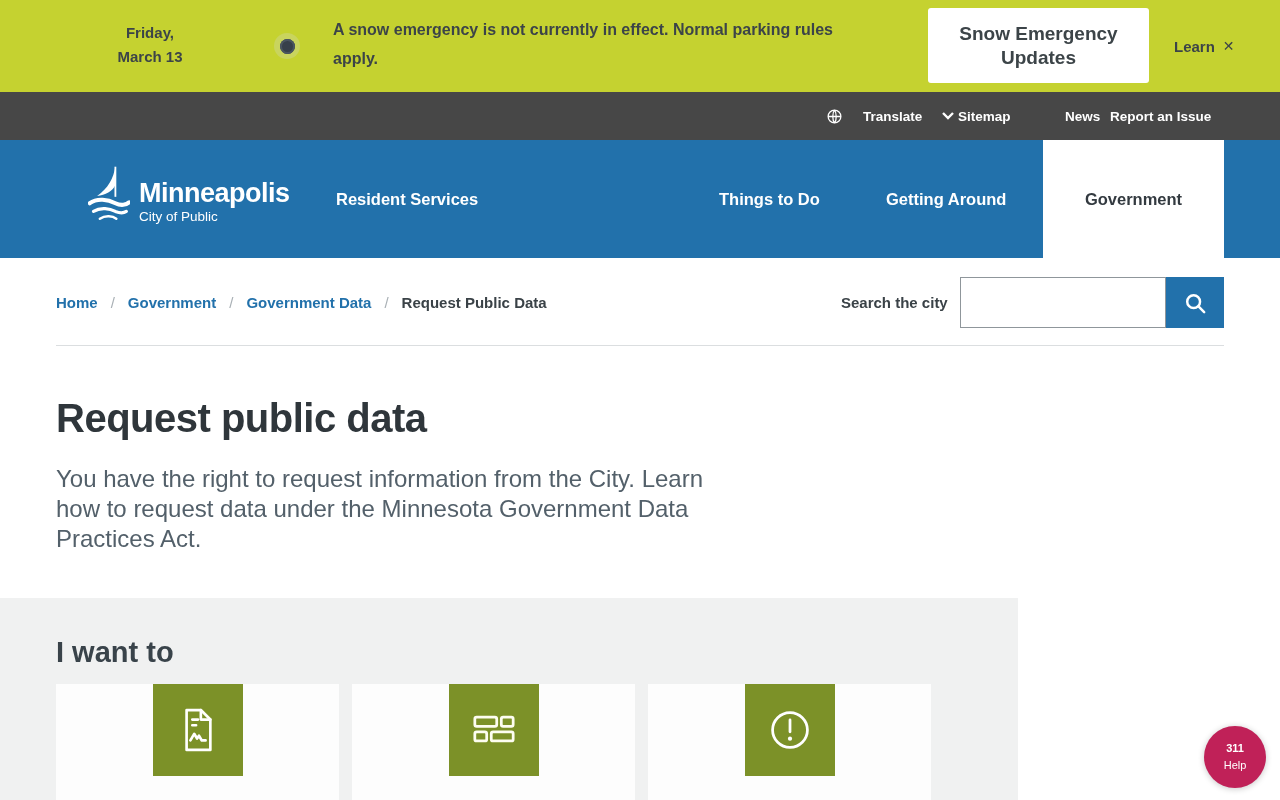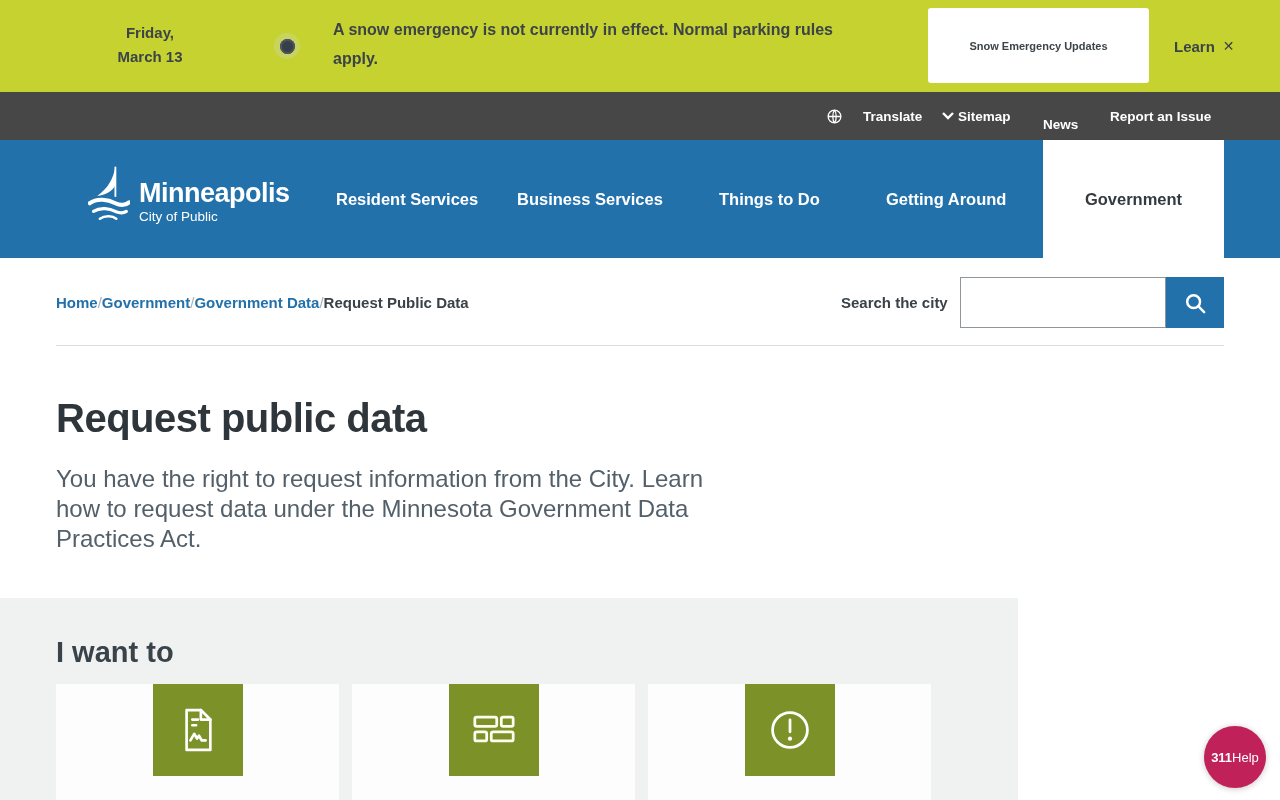--- a/index.html
+++ b/index.html
@@ -14,53 +14,53 @@
   .banner-date{position:absolute;left:98px;top:21px;width:104px;text-align:center;
     font-size:15px;font-weight:bold;line-height:24px;color:#3c4448;}
   .status-dot{position:absolute;left:274px;top:33px;width:26px;height:26px;border-radius:50%;
     background:#c9d45e;display:flex;align-items:center;justify-content:center;}
   .status-dot .dot-inner{width:15px;height:15px;border-radius:50%;background:#37404a;
     box-shadow:inset 0 0 0 2px #4a5560;}
   .banner-msg{position:absolute;left:333px;top:15px;width:535px;
     font-size:16px;font-weight:bold;line-height:29px;color:#3c4448;}
   .snow-btn{position:absolute;left:928px;top:8px;width:221px;height:75px;
     background:#ffffff;border:none;border-radius:3px;cursor:pointer;
-    font-family:inherit;font-size:11px;font-weight:bold;color:#3c4448;line-height:24px;
+    font-family:inherit;font-size:19px;font-weight:bold;color:#3c4448;line-height:24px;
     display:flex;align-items:center;justify-content:center;text-align:center;padding:0 30px;box-sizing:border-box;}
   .close-btn{position:absolute;left:1168px;top:31px;height:30px;background:none;border:none;cursor:pointer;
     font-family:inherit;font-size:15px;font-weight:bold;color:#3c4448;
     display:flex;align-items:center;gap:8px;}
   .close-x{font-size:14px;font-weight:normal;}
 
   
   .utilbar{position:absolute;top:92px;left:0;width:1280px;height:48px;background:#474747;}
   .util-item{position:absolute;top:0;height:48px;display:flex;align-items:center;gap:20px;
     color:#ffffff;font-size:13.5px;font-weight:bold;cursor:pointer;background:none;border:none;
     font-family:inherit;text-decoration:none;}
   .u-translate{left:820px;}
   .u-sitemap{left:958px;}
-  .u-news{left:1043px;margin-top:8px;}
+  .u-news{left:1065px;}
   .u-report{left:1110px;}
 
   
   .mainnav{position:absolute;top:140px;left:0;width:1280px;height:118px;background:#2271ab;}
   .logo{position:absolute;left:88px;top:24px;display:flex;gap:9px;align-items:flex-start;cursor:pointer;}
   .logo-text{margin-top:15px;color:#ffffff;}
   .logo-title{font-size:27px;font-weight:bold;letter-spacing:-0.5px;line-height:28px;}
   .logo-sub{font-size:13.5px;line-height:17px;margin-top:1px;}
   .nav-item{position:absolute;top:0;height:118px;display:flex;align-items:center;
     color:#ffffff;font-size:16.5px;font-weight:bold;cursor:pointer;}
   .ni-0{left:336px;} .ni-1{left:517px;} .ni-2{left:719px;} .ni-3{left:886px;}
   .nav-tab{position:absolute;left:1043px;top:0;width:181px;height:118px;background:#ffffff;
     color:#333a40;font-size:16.5px;font-weight:bold;display:flex;align-items:center;justify-content:center;
     cursor:pointer;}
 
   
   .crumbbar{position:absolute;top:258px;left:0;width:1280px;height:88px;background:#ffffff;}
-  .breadcrumb{position:absolute;left:56px;top:36px;display:flex;align-items:center;
+  .breadcrumb{position:absolute;left:56px;top:36px;display:flex;gap:13px;align-items:center;
     font-size:15px;font-weight:bold;}
   .crumb-link{color:#2271ab;cursor:pointer;text-decoration:none;}
   .crumb-sep{color:#a9b0b5;font-weight:normal;}
   .crumb-current{color:#3a4247;}
   .search-label{position:absolute;left:841px;top:36px;font-size:15px;font-weight:bold;color:#3a4247;}
   .search-input{position:absolute;left:960px;top:19px;width:206px;height:51px;box-sizing:border-box;
     border:1px solid #8f969b;padding:0 12px;font-family:inherit;font-size:16px;color:#3a4247;}
   .search-btn{position:absolute;left:1166px;top:19px;width:58px;height:51px;background:#2271ab;
     border:none;cursor:pointer;display:flex;align-items:center;justify-content:center;}
   .crumb-divider{position:absolute;left:56px;bottom:0;width:1168px;height:1px;background:#dbdee0;}
@@ -75,22 +75,22 @@
   .iwant{position:absolute;top:598px;left:0;width:1018px;height:202px;background:#f0f1f1;overflow:hidden;}
   .iwant-title{position:absolute;left:56px;top:38px;margin:0;
     font-size:29px;font-weight:600;color:#39434a;}
   .cards{position:absolute;left:56px;top:86px;display:flex;gap:13px;}
   .card{width:283px;height:160px;background:#fdfdfd;display:flex;justify-content:center;cursor:pointer;}
   .tile{width:90px;height:92px;background:#7c9128;display:flex;align-items:center;justify-content:center;}
 
   
   .help-fab{position:absolute;left:1204px;top:726px;width:62px;height:62px;border-radius:50%;
     background:#c02158;color:#ffffff;border:none;cursor:pointer;font-family:inherit;
-    display:flex;flex-direction:row;align-items:center;justify-content:center;
-    font-size:13px;line-height:17px;box-shadow:0 1px 6px rgba(0,0,0,0.22);}
+    display:flex;flex-direction:column;align-items:center;justify-content:center;
+    font-size:11px;line-height:17px;box-shadow:0 1px 6px rgba(0,0,0,0.22);}
   .fab-num{font-weight:bold;}
 </style>
 </head>
 <body>
 
 <div class="banner">
   <div class="banner-date">
     <div>Friday,</div>
     <div>March 13</div>
   </div>
@@ -131,21 +131,20 @@
       <path d="M2 41 C10 35 22 37 30 41 C36 44 42 43 45 40" stroke="#ffffff" stroke-width="4.5" fill="none" stroke-linecap="round"></path>
       <path d="M6 50 C14 45 24 47 30 50 C35 52 39 52 42 50" stroke="#ffffff" stroke-width="3.5" fill="none" stroke-linecap="round"></path>
       <path d="M13 58 C19 54 27 55 31 58" stroke="#ffffff" stroke-width="2.8" fill="none" stroke-linecap="round"></path>
     </svg>
     <div class="logo-text">
       <div class="logo-title">Minneapolis</div>
       <div class="logo-sub">City of Public</div>
     </div>
   </div>
   <div class="nav-item ni-0">Resident Services</div>
-  <div class="nav-item ni-1">Business Services</div>
   <div class="nav-item ni-3">Getting Around</div>
   <div class="nav-item ni-2">Things to Do</div>
   <div class="nav-tab">Government</div>
 </div>
 
 <div class="crumbbar">
   <div class="breadcrumb">
     <a class="crumb-link">Home</a>
     <span class="crumb-sep">/</span>
     <a class="crumb-link">Government</a>

